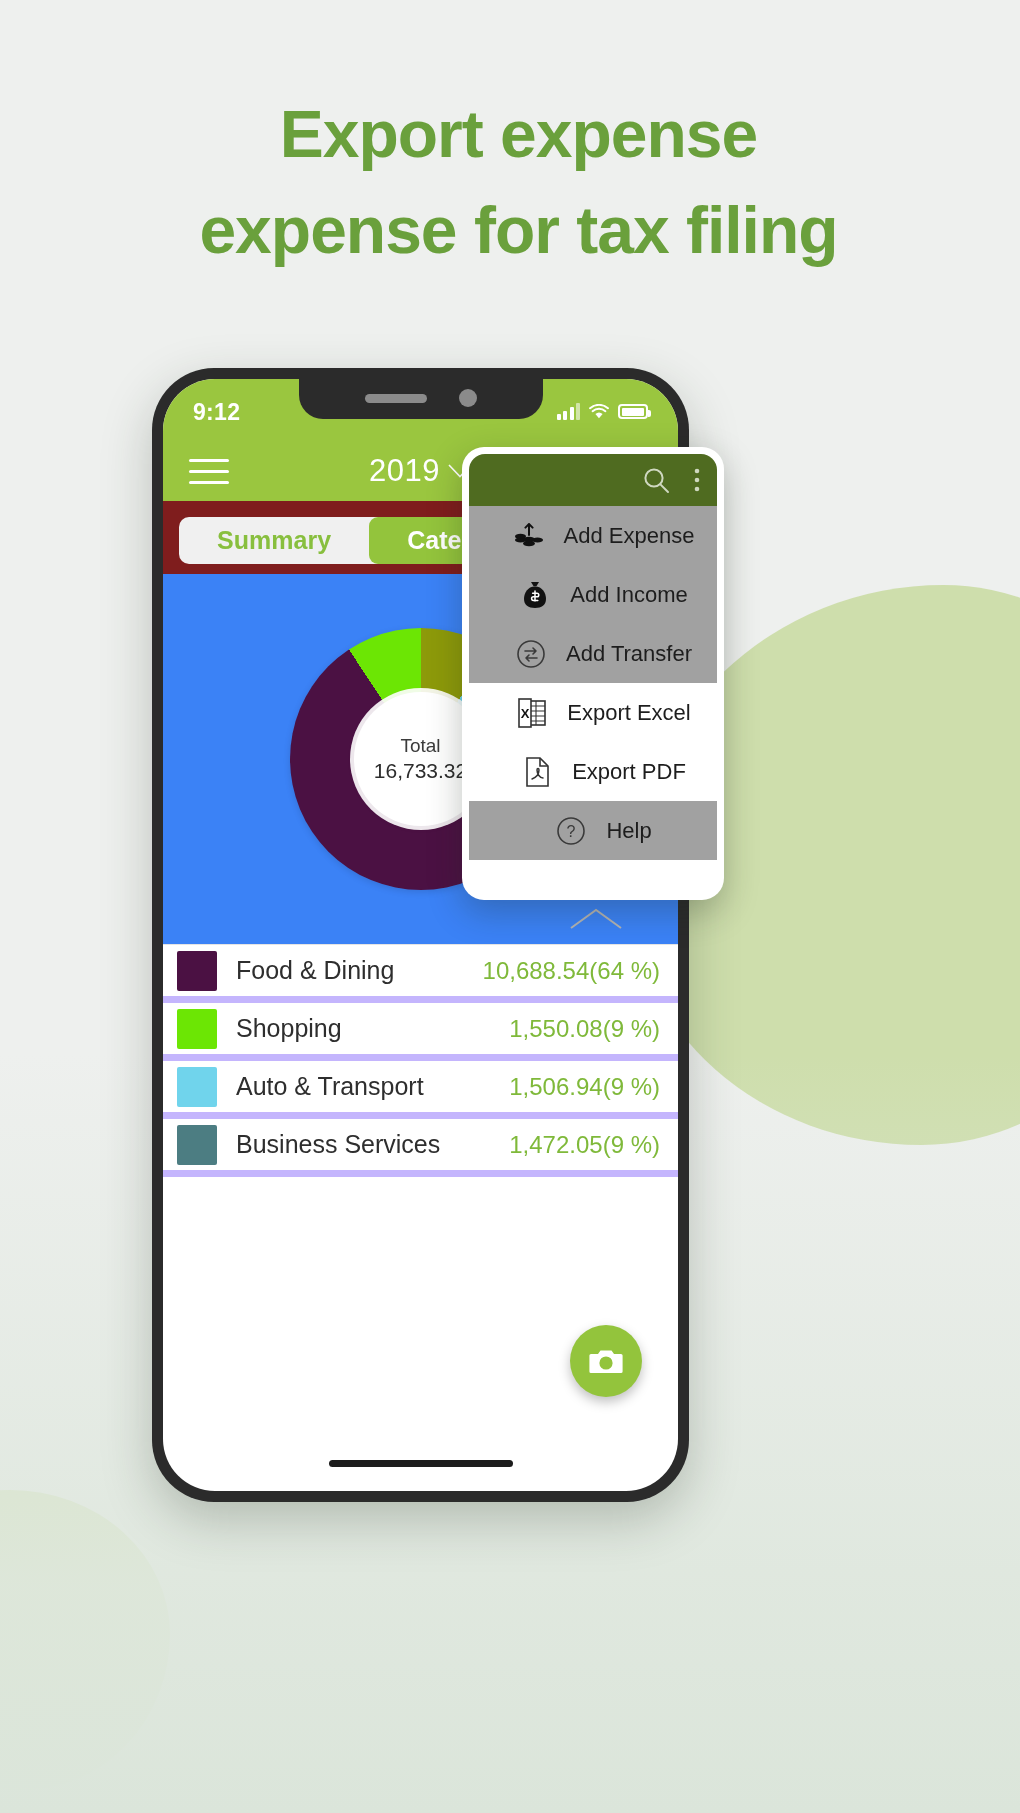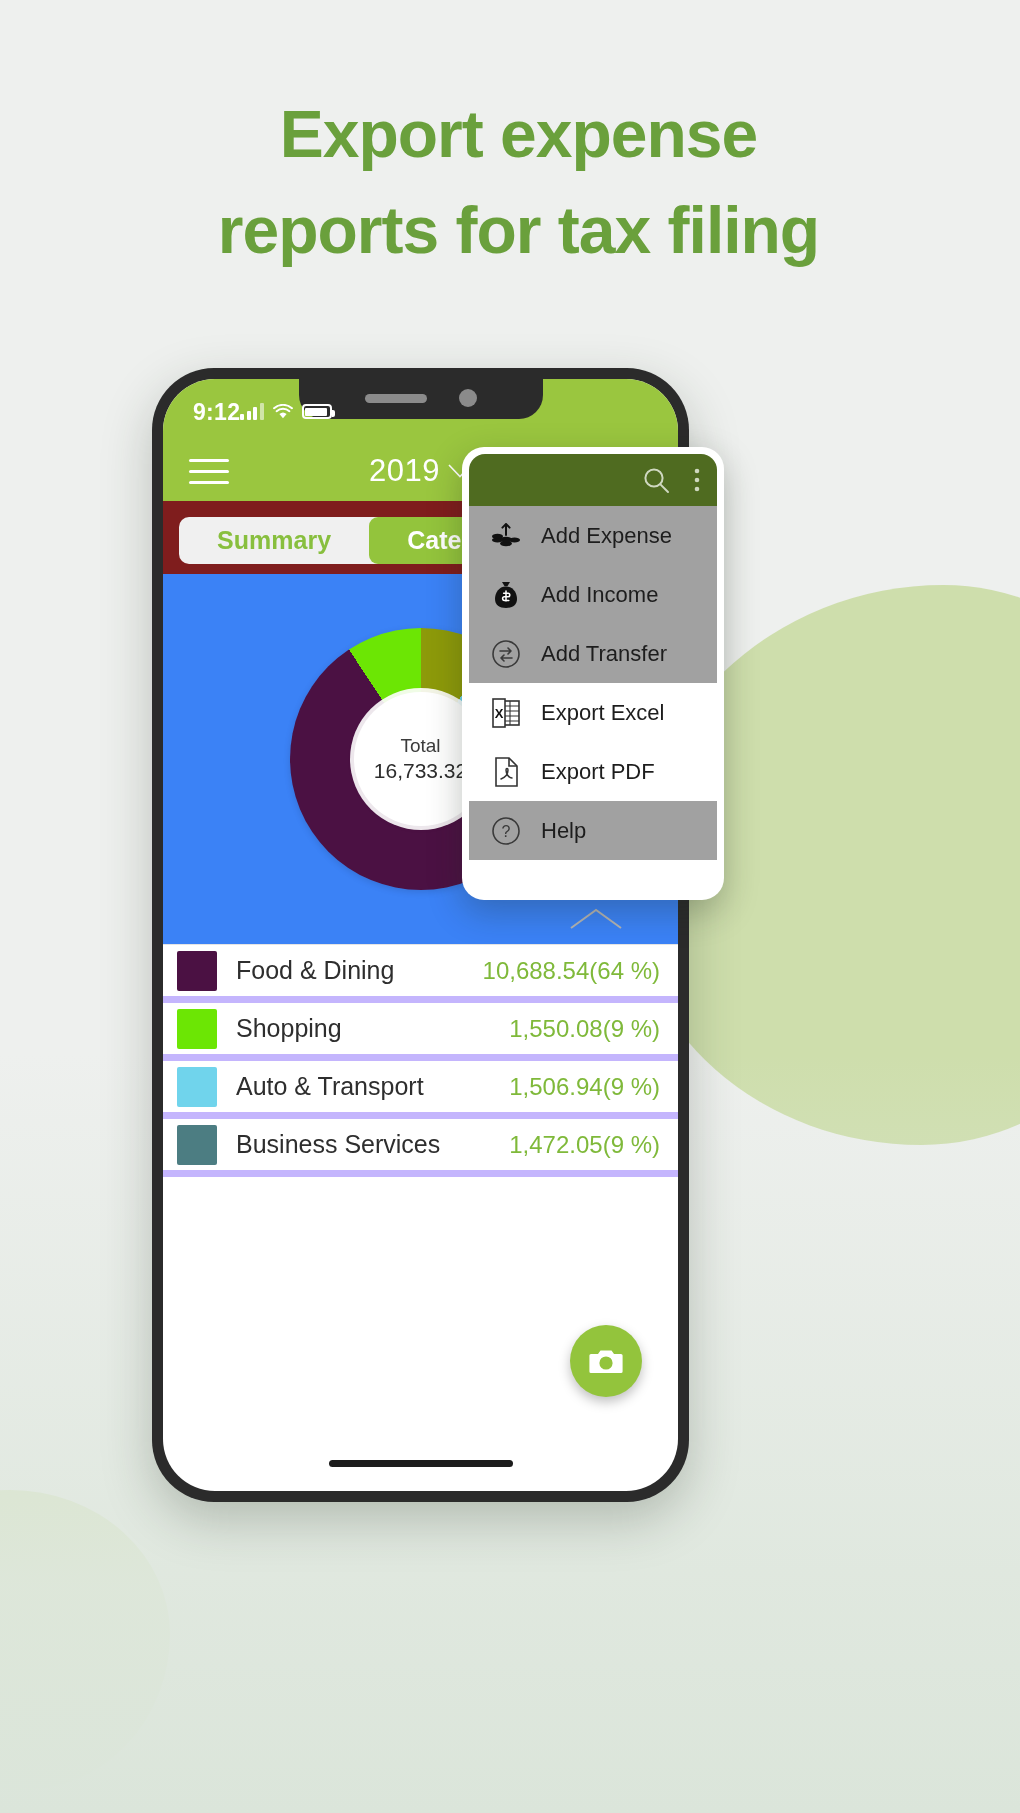--- a/index.html
+++ b/index.html
@@ -60,21 +60,21 @@
     border-radius:52px;
     overflow:hidden;
   }
 
   
   .statusbar {
     position:relative;
     height:62px;
     background:#9ac63f;
     display:flex; align-items:flex-start;
-    justify-content:flex-start;
+    justify-content:space-between;
     padding:20px 30px 0 30px;
     color:#fff;
   }
   .status-time { font-size:23px; font-weight:bold; letter-spacing:.3px; }
   .status-right { display:flex; align-items:center; gap:9px; margin-top:4px; }
   .notch {
     position:absolute; left:50%; transform:translateX(-50%);
     top:-2px; width:244px; height:42px;
     background:#2b2b2b; border-radius:0 0 24px 24px;
     display:flex; align-items:center; justify-content:center; gap:32px;
@@ -192,39 +192,39 @@
   .menu-inner { width:100%; height:100%; border-radius:16px; overflow:hidden; position:relative; }
   .menu-header {
     height:52px; background:#4f6b20;
     display:flex; align-items:center; justify-content:flex-end;
     gap:22px; padding-right:16px;
   }
   .menu-list { background:#fff; height:calc(100% - 52px); }
   .menu-item {
     height:59px; display:flex; align-items:center;
     padding-left:20px; gap:18px;
-    font-size:22px; color:#1d1d1d;
+    font-size:22px; color:#1d1d1d;justify-content:center;
   }
   .menu-item.dim { background:rgba(125,125,125,.72); }
   .menu-icon { width:34px; display:flex; align-items:center; justify-content:center; }
 
   svg { display:block; }
 </style>
 </head>
 <body>
 
 <div class="bg-wrap">
   <div class="blob-right"></div>
   <div class="blob-left"></div>
   <div class="grad-bottom"></div>
 </div>
 
 <div class="headline">
   <span class="l1">Export expense</span>
-  <span class="l2">reports for tax filing</span>
+  <span class="l2">expense for tax filing</span>
 </div>
 
 <div class="phone">
   <div class="screen">
 
     <div class="statusbar">
       <div class="status-time">9:12</div>
       <div class="notch">
         <div class="speaker"></div>
         <div class="camera"></div>

